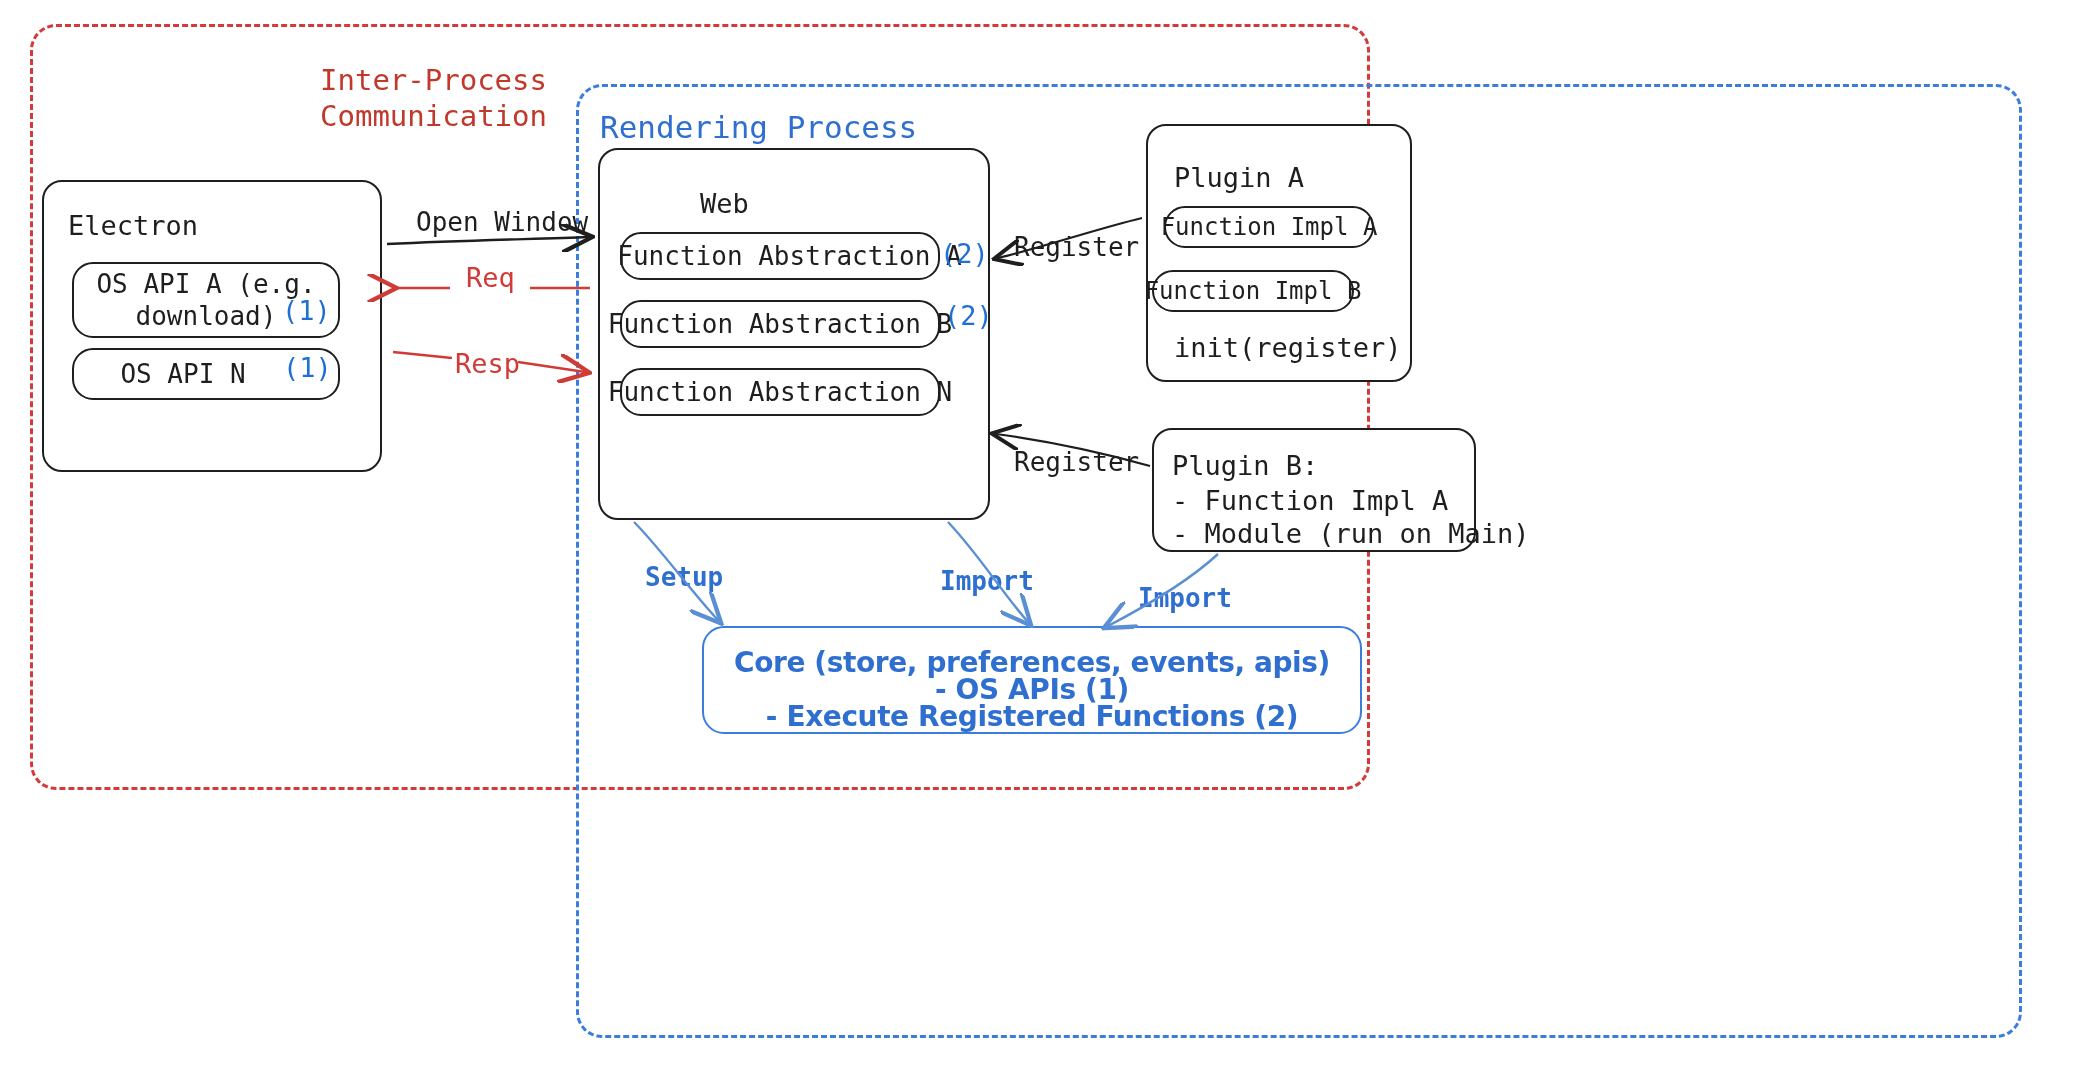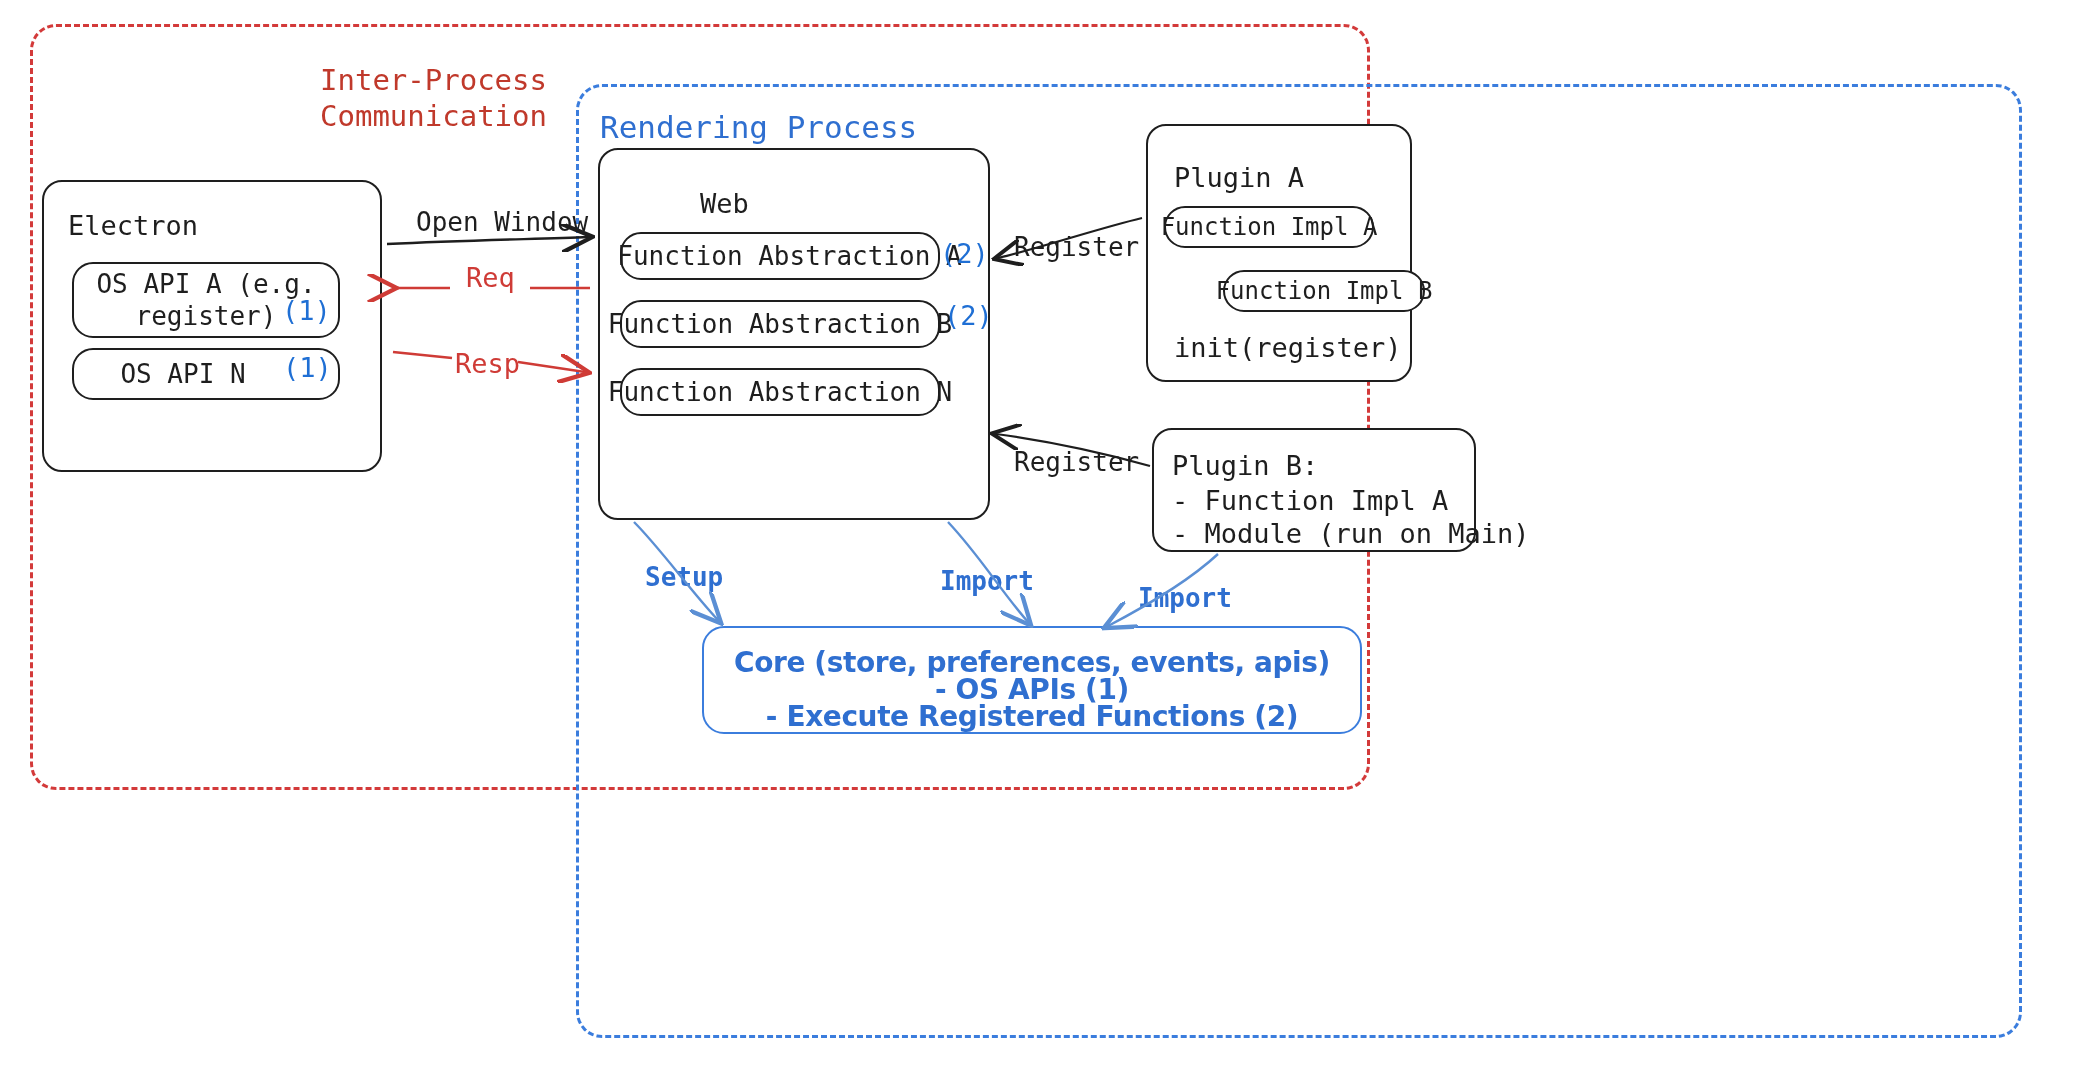--- a/index.html
+++ b/index.html
@@ -57,21 +57,21 @@
 
   <div class="region-title title-ipc" style="left:320px;top:62px;">Inter-Process
 Communication</div>
   <div class="region-title title-render" style="left:600px;top:108px;">Rendering Process</div>
 
   <div class="box" style="left:42px;top:180px;width:340px;height:292px;"></div>
   <div class="box-label" style="left:68px;top:208px;">Electron</div>
 
   <div class="chip" style="left:72px;top:262px;width:268px;height:76px;text-align:center;line-height:1.25;">
     <span>OS API A (e.g.
-register)</span>
+download)</span>
   </div>
   <div class="marker" style="left:282px;top:295px;">(1)</div>
 
   <div class="chip" style="left:72px;top:348px;width:268px;height:52px;">
     <span style="margin-right:46px;">OS API N</span>
   </div>
   <div class="marker" style="left:283px;top:352px;">(1)</div>
 
   <div class="box" style="left:598px;top:148px;width:392px;height:372px;"></div>
   <div class="box-label" style="left:700px;top:186px;">Web</div>
@@ -90,21 +90,21 @@
     <span>Function Abstraction N</span>
   </div>
 
 
   <div class="box" style="left:1146px;top:124px;width:266px;height:258px;"></div>
   <div class="box-label" style="left:1174px;top:160px;">Plugin A</div>
 
   <div class="chip" style="left:1164px;top:206px;width:210px;height:42px;font-size:24px;">
     <span>Function Impl A</span>
   </div>
-  <div class="chip" style="left:1223px;top:270px;width:202px;height:42px;font-size:24px;">
+  <div class="chip" style="left:1152px;top:270px;width:202px;height:42px;font-size:24px;">
     <span>Function Impl B</span>
   </div>
   <div class="box-label" style="left:1174px;top:330px;">init(register)</div>
 
   <div class="box" style="left:1152px;top:428px;width:324px;height:124px;"></div>
   <div class="box-label" style="left:1172px;top:448px;">Plugin B:</div>
   <div class="box-label" style="left:1172px;top:483px;">- Function Impl A</div>
   <div class="box-label" style="left:1172px;top:516px;">- Module (run on Main)</div>
 
   <div class="box core" style="left:702px;top:626px;width:660px;height:108px;"></div>

